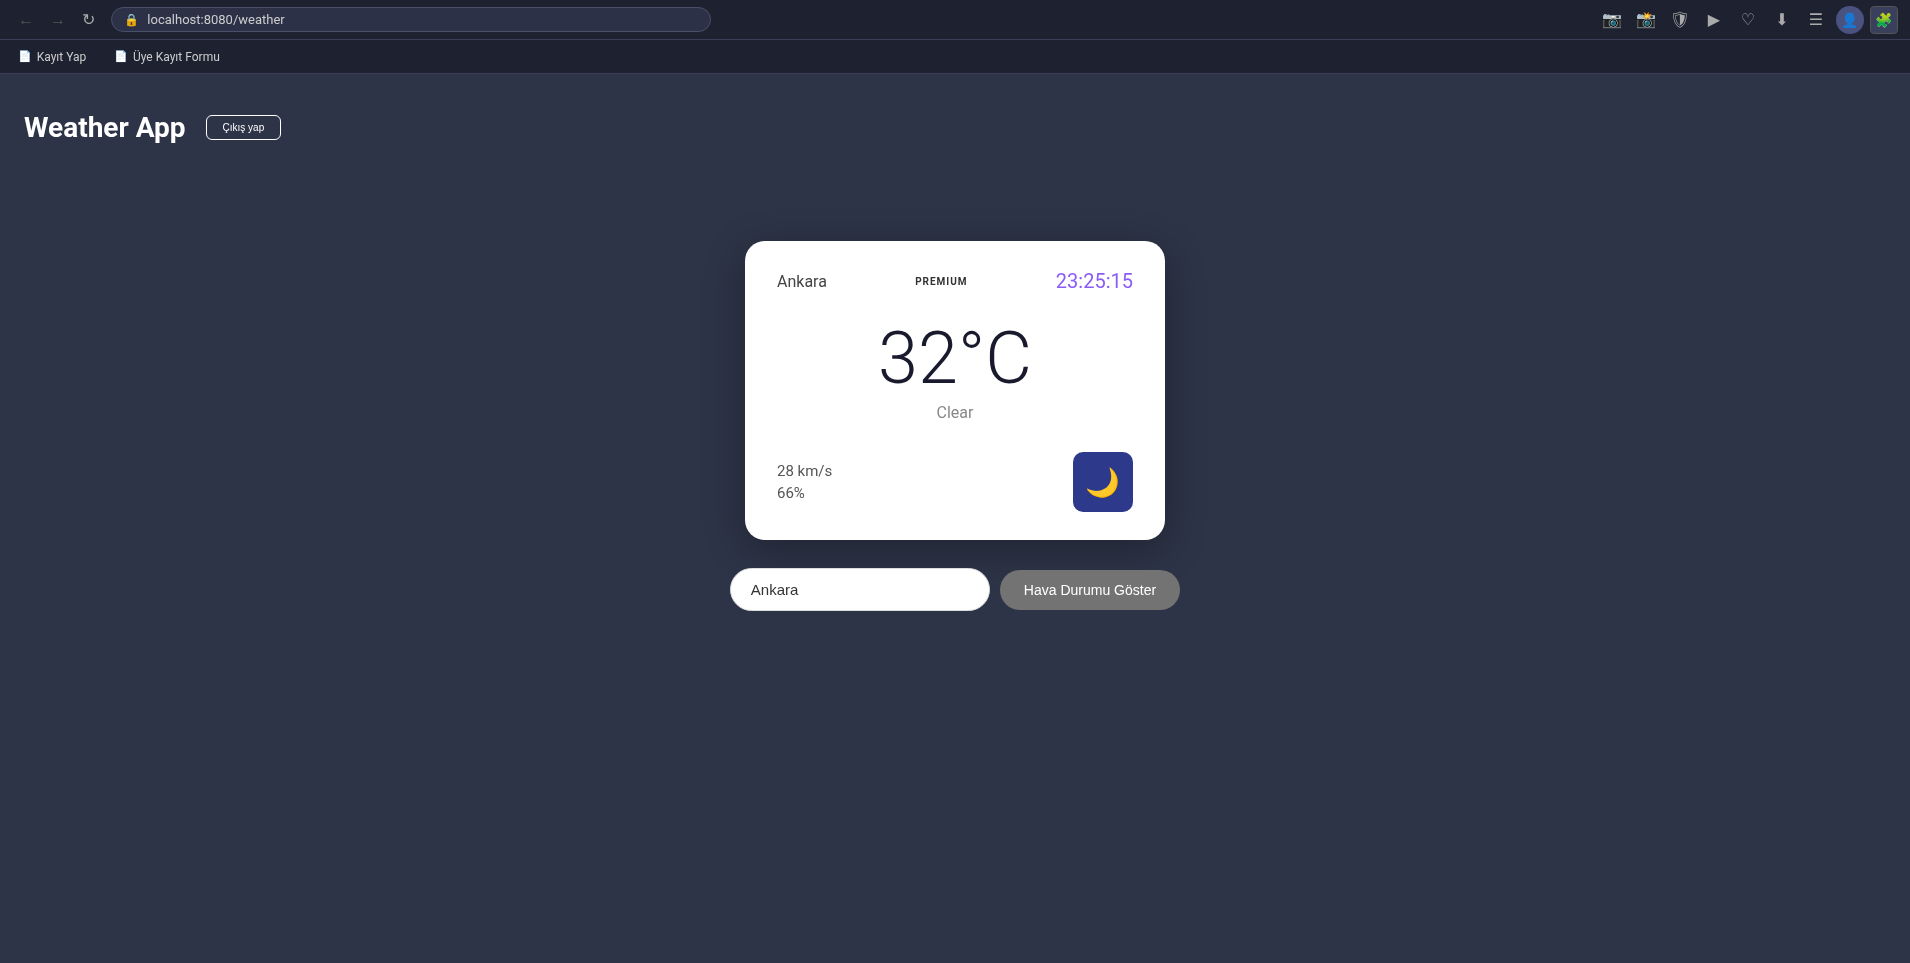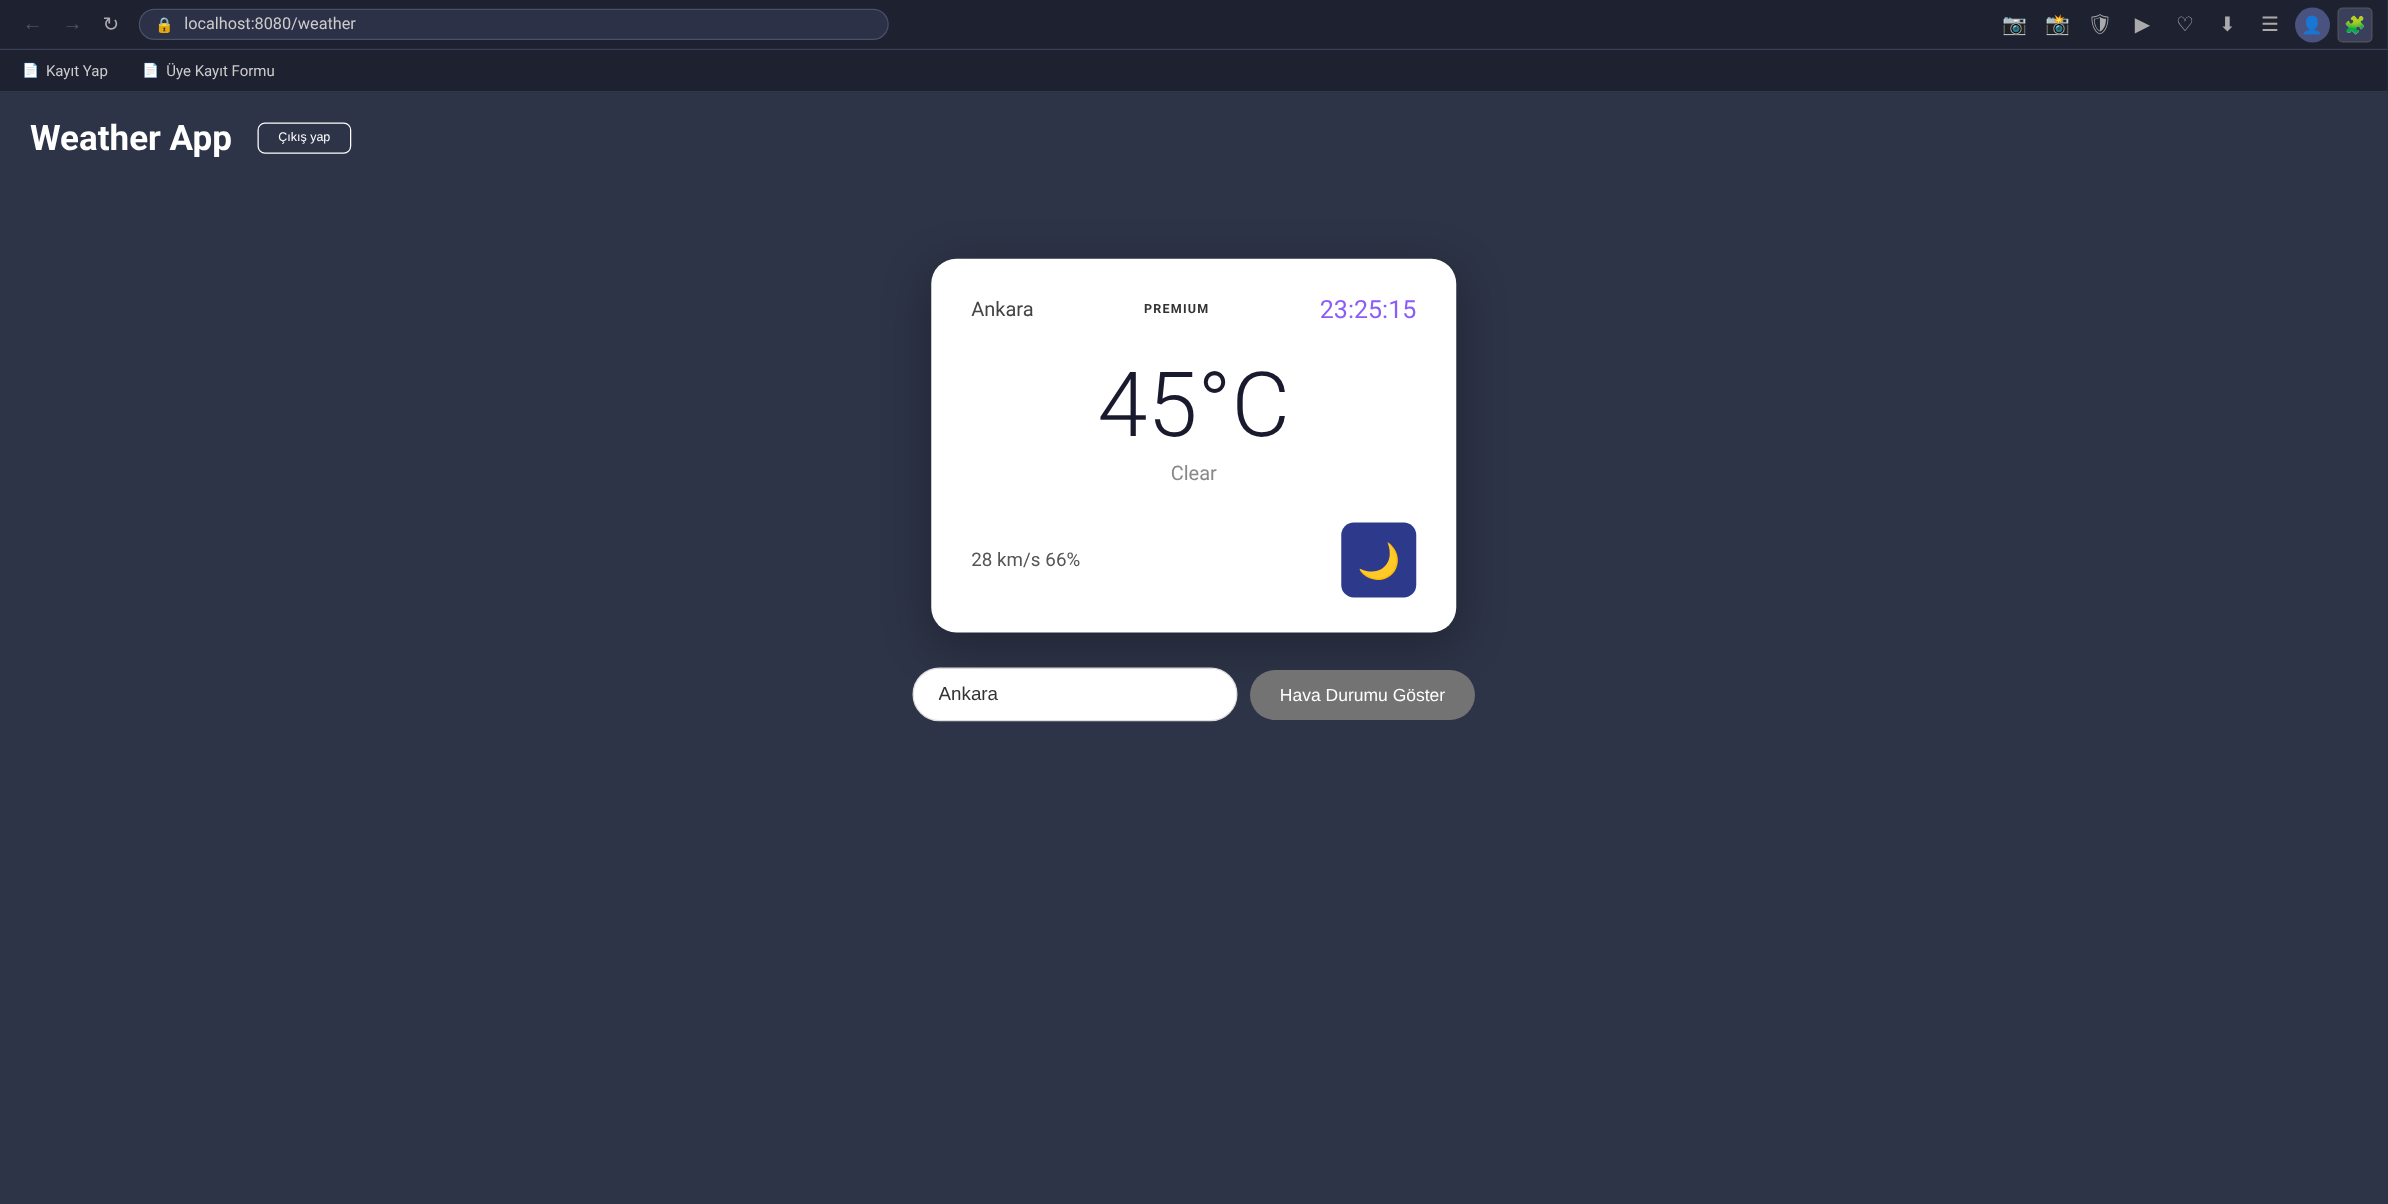--- a/index.html
+++ b/index.html
@@ -146,21 +146,21 @@
     .page-content {
       background: #2d3447;
       min-height: calc(963px - 74px);
       padding: 0;
     }
 
     
     .app-header {
       display: flex;
       align-items: center;
-      padding: 20px 24px;
+      padding: 37px 24px;
       gap: 20px;
     }
 
     .app-title {
       font-size: 28px;
       font-weight: 700;
       color: #ffffff;
     }
 
     .logout-btn {
@@ -234,21 +234,21 @@
     }
 
     .card-footer {
       display: flex;
       justify-content: space-between;
       align-items: center;
     }
 
     .weather-details {
       display: flex;
-      flex-direction: row;
+      flex-direction: column;
       gap: 4px;
     }
 
     .wind-speed, .humidity {
       font-size: 15px;
       color: #555;
     }
 
     .night-icon-box {
       background: #2d3a8c;
@@ -340,21 +340,21 @@
   <div class="main-content">
 
     <div class="weather-card">
       <div class="card-header">
         <span class="city-name">Ankara</span>
         <span class="premium-badge">PREMIUM</span>
         <span class="current-time">23:25:15</span>
       </div>
 
       <div class="temperature-section">
-        <div class="temperature">45°C</div>
+        <div class="temperature">32°C</div>
         <div class="weather-desc">Clear</div>
       </div>
 
       <div class="card-footer">
         <div class="weather-details">
           <span class="wind-speed">28 km/s</span>
           <span class="humidity">66%</span>
         </div>
         <div class="night-icon-box">
           <span>🌙</span>

